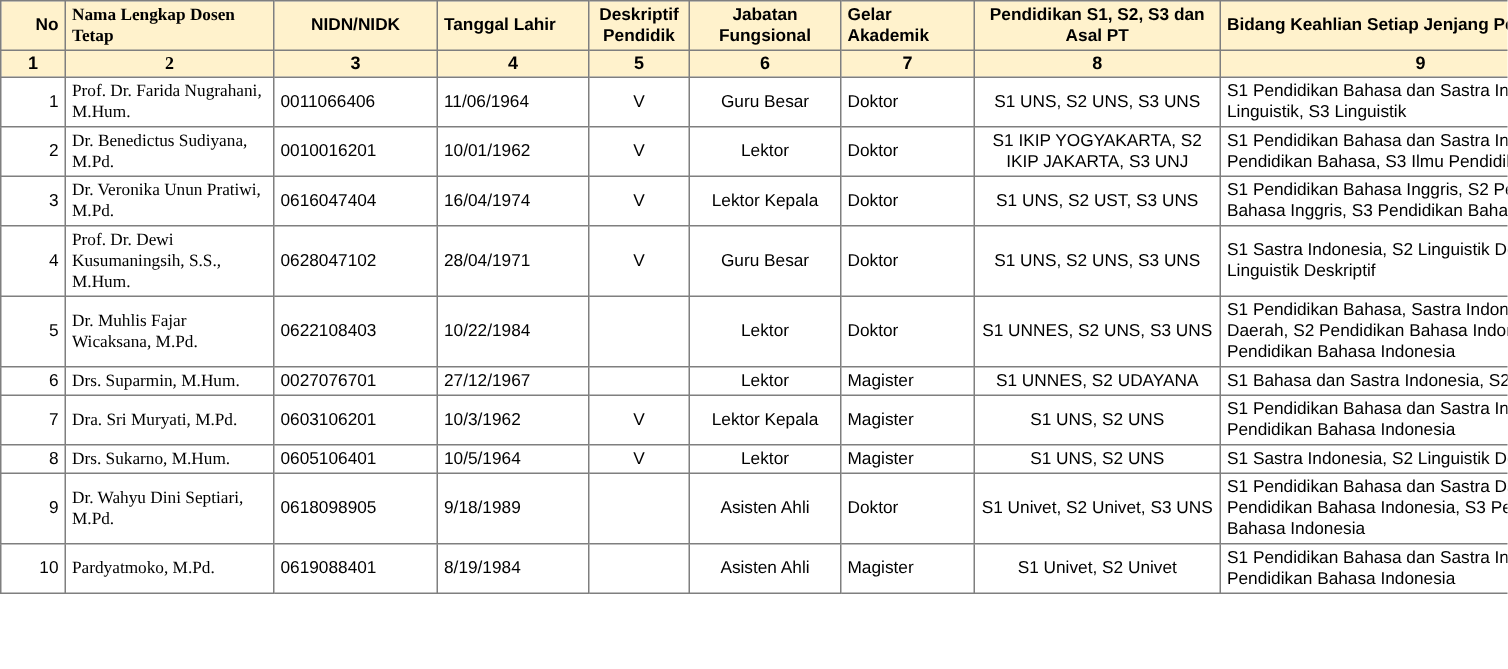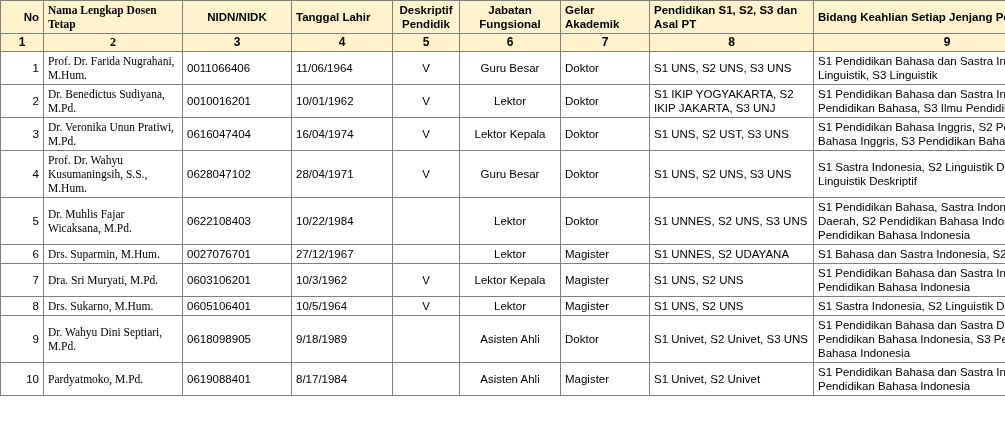--- a/index.html
+++ b/index.html
@@ -44,21 +44,21 @@
     padding: 1px 2px;
   }
   
   .c-no      { width: 34px;  text-align: right; }
   .c-nama    { width: 130px; text-align: left; font-family: Liberation Serif, serif; }
   .c-nidn    { width: 100px; }
   .c-tgl     { width: 92px;  text-align: left; }
   .c-sert    { width: 58px;  text-align: center; }
   .c-jab     { width: 92px;  text-align: center; }
   .c-gelar   { width: 80px;  text-align: left; }
-  .c-pend    { width: 155px; text-align: left; }
+  .c-pend    { width: 155px; text-align: center; }
   .c-bidang  { width: 258px; text-align: left; }
 
   td.c-pend, td.c-bidang, td.c-nama { vertical-align: middle; }
   td.c-gelar, td.c-jab, td.c-sert, td.c-tgl, td.c-nidn, td.c-no { vertical-align: middle; }
 </style>
 </head>
 <body>
 
 <table class="lecturer-table">
   <thead>
@@ -118,21 +118,21 @@
       <td class="c-tgl">16/04/1974</td>
       <td class="c-sert">V</td>
       <td class="c-jab">Lektor Kepala</td>
       <td class="c-gelar">Doktor</td>
       <td class="c-pend">S1 UNS, S2 UST, S3 UNS</td>
       <td class="c-bidang">S1 Pendidikan Bahasa Inggris, S2 Pendidikan Bahasa Inggris, S3 Pendidikan Bahasa Indonesia</td>
     </tr>
 
     <tr>
       <td class="c-no">4</td>
-      <td class="c-nama">Prof. Dr. Wahyu Kusumaningsih, S.S., M.Hum.</td>
+      <td class="c-nama">Prof. Dr. Dewi Kusumaningsih, S.S., M.Hum.</td>
       <td class="c-nidn">0628047102</td>
       <td class="c-tgl">28/04/1971</td>
       <td class="c-sert">V</td>
       <td class="c-jab">Guru Besar</td>
       <td class="c-gelar">Doktor</td>
       <td class="c-pend">S1 UNS, S2 UNS, S3 UNS</td>
       <td class="c-bidang">S1 Sastra Indonesia, S2 Linguistik Deskriptif, S3 Linguistik Deskriptif</td>
     </tr>
 
     <tr>
@@ -192,21 +192,21 @@
       <td class="c-jab">Asisten Ahli</td>
       <td class="c-gelar">Doktor</td>
       <td class="c-pend">S1 Univet, S2 Univet, S3 UNS</td>
       <td class="c-bidang">S1 Pendidikan Bahasa dan Sastra Daerah, S2 Pendidikan Bahasa Indonesia, S3 Pendidikan Bahasa Indonesia</td>
     </tr>
 
     <tr>
       <td class="c-no">10</td>
       <td class="c-nama">Pardyatmoko, M.Pd.</td>
       <td class="c-nidn">0619088401</td>
-      <td class="c-tgl">8/17/1984</td>
+      <td class="c-tgl">8/19/1984</td>
       <td class="c-sert"></td>
       <td class="c-jab">Asisten Ahli</td>
       <td class="c-gelar">Magister</td>
       <td class="c-pend">S1 Univet, S2 Univet</td>
       <td class="c-bidang">S1 Pendidikan Bahasa dan Sastra Indonesia, S2 Pendidikan Bahasa Indonesia</td>
     </tr>
   </tbody>
 </table>
 
 </body></html>

